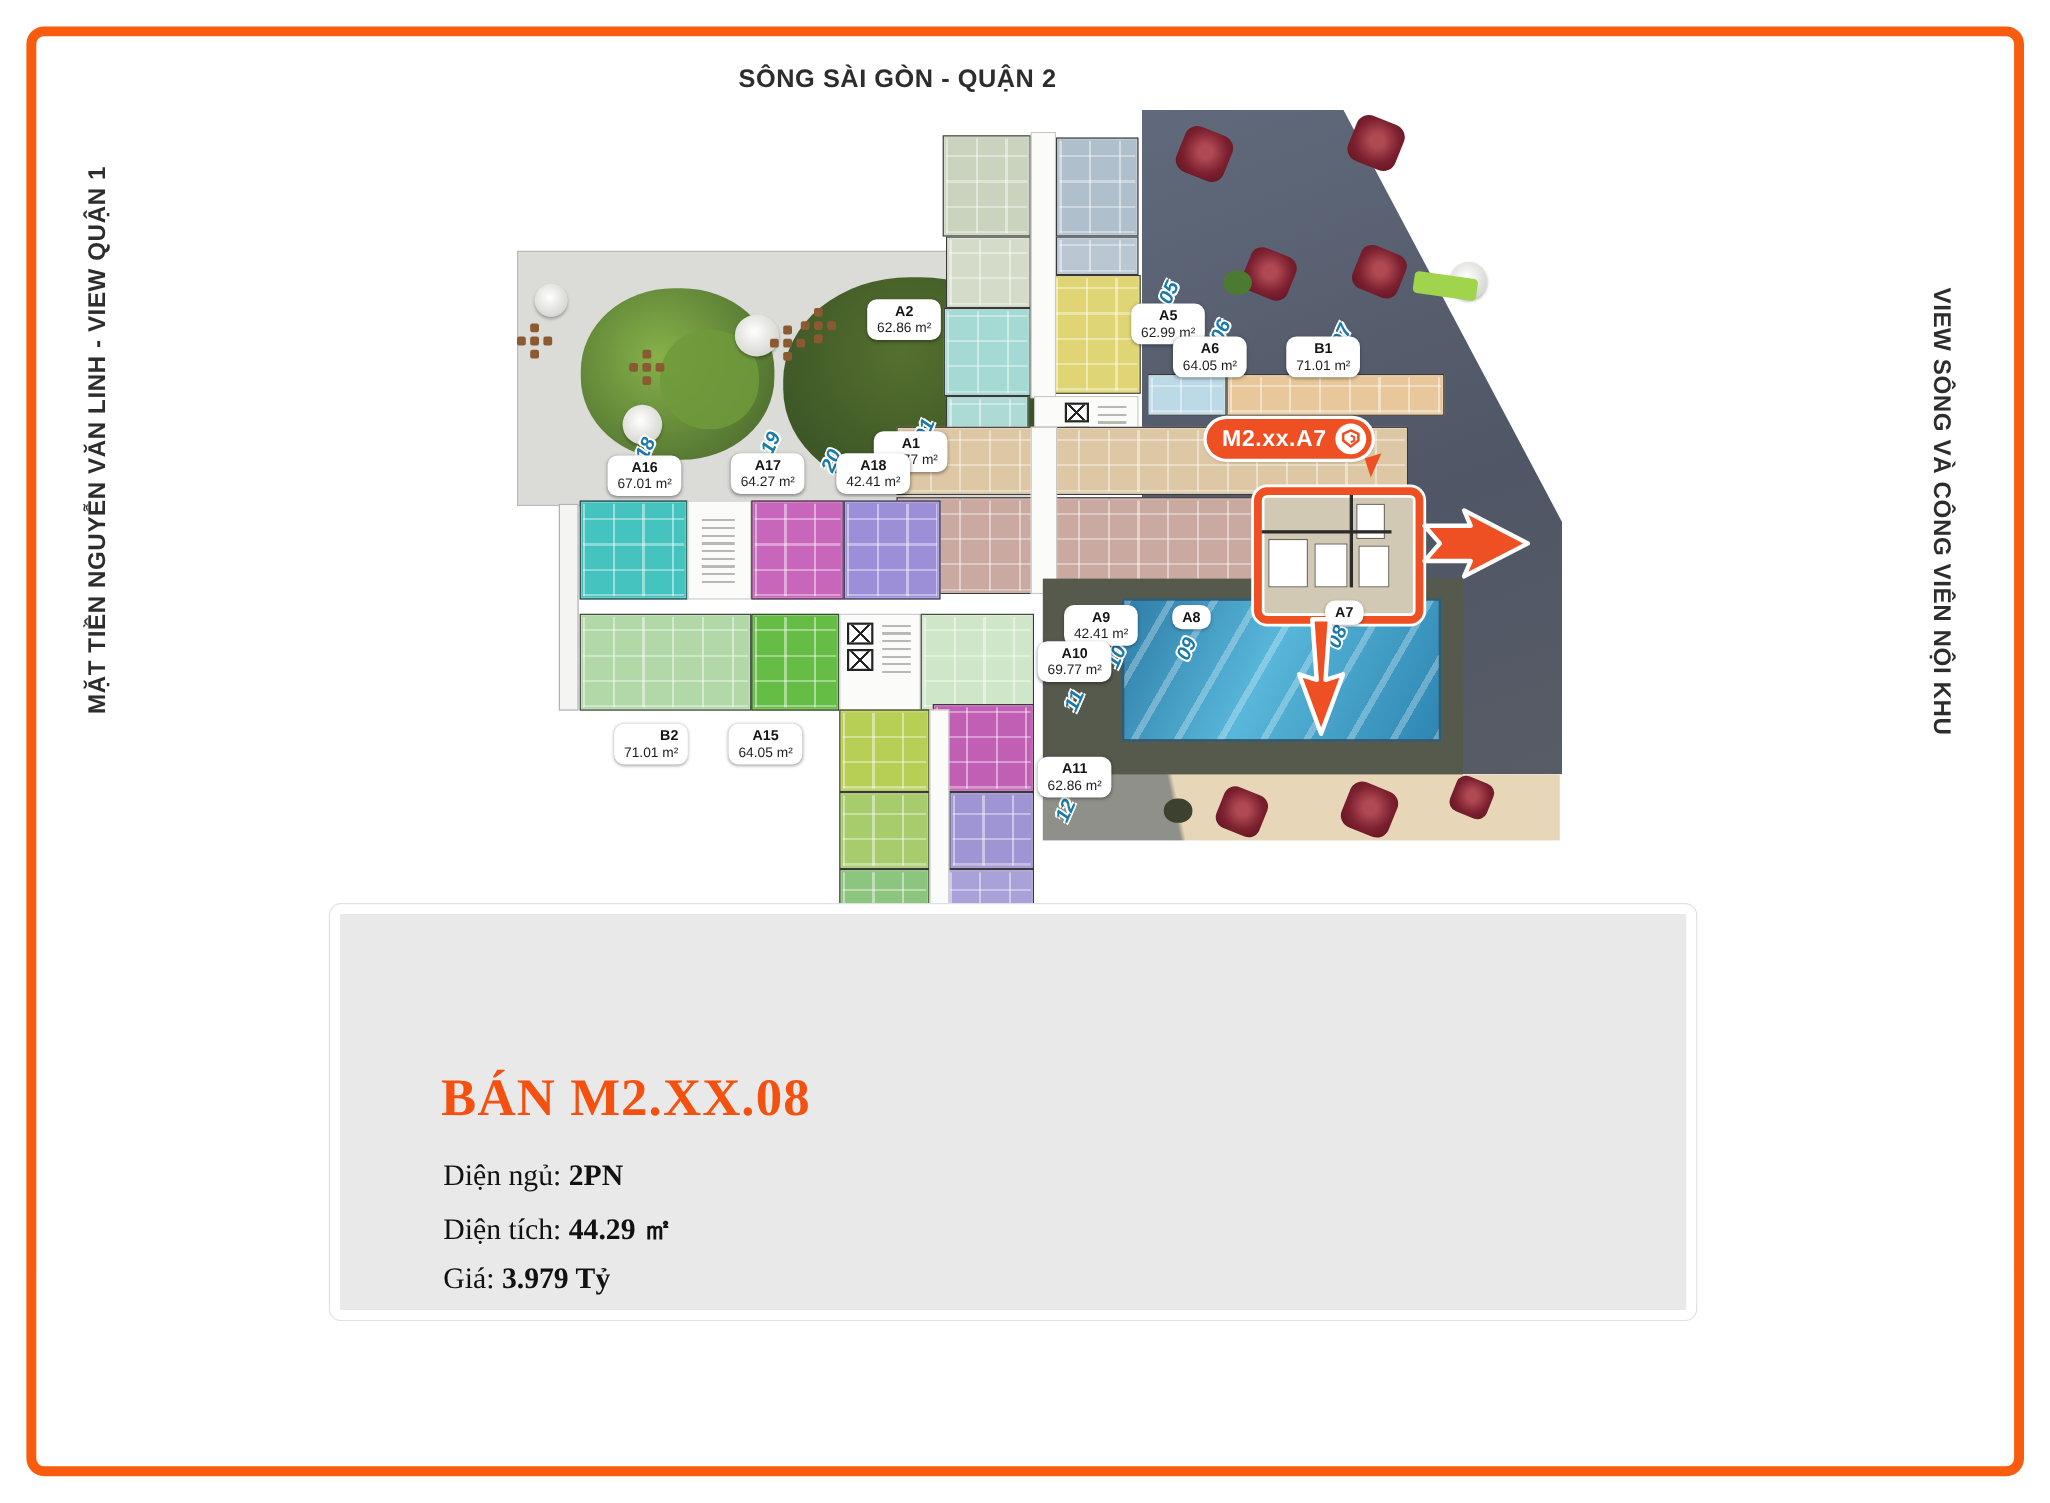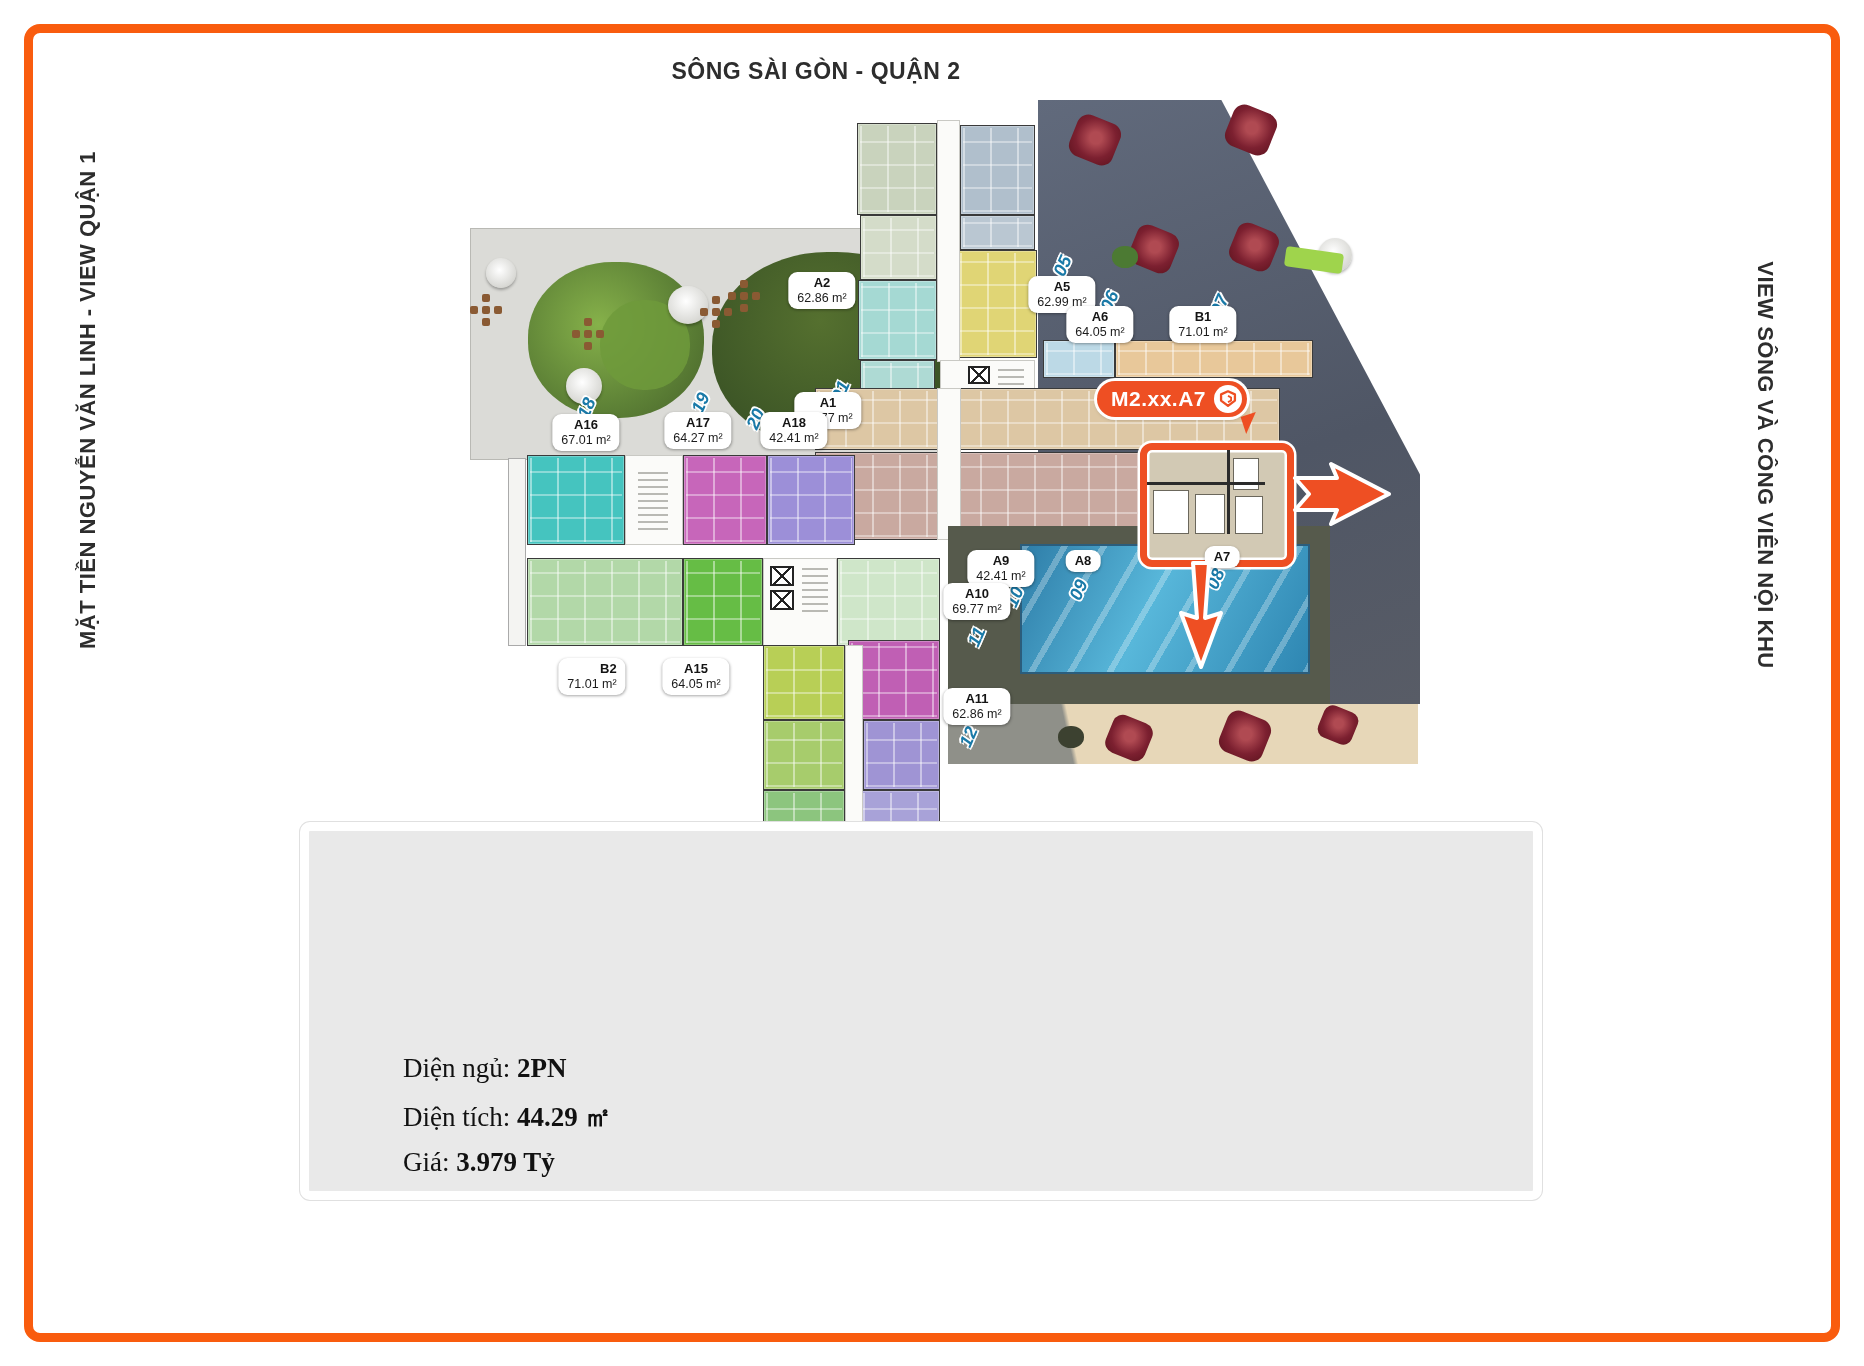--- a/index.html
+++ b/index.html
@@ -263,20 +263,21 @@
         <div class="cnum" style="left: 756px; top: 419px;">20</div>
         <div class="cnum" style="left: 1079px; top: 590px;">09</div>
         <div class="cnum" style="left: 1015px; top: 597px;">10</div>
         <div class="cnum" style="left: 977px; top: 637px;">11</div>
         <div class="cnum" style="left: 969px; top: 737px;">12</div>
         <div class="cnum" style="left: 1216px; top: 579px;">08</div>
       </div>
   </div>
 
   <div class="panel">
+    <div class="panel-title">BÁN M2.XX.08</div>
     <div class="pline" style="top:222px">
       <span>Diện ngủ:</span>
       <b>2PN</b>
     </div>
     <div class="pline" style="top:268px">
       <span>Diện tích:</span>
       <b>44.29 ㎡</b>
     </div>
     <div class="pline" style="top:316px">
       <span>Giá:</span>

